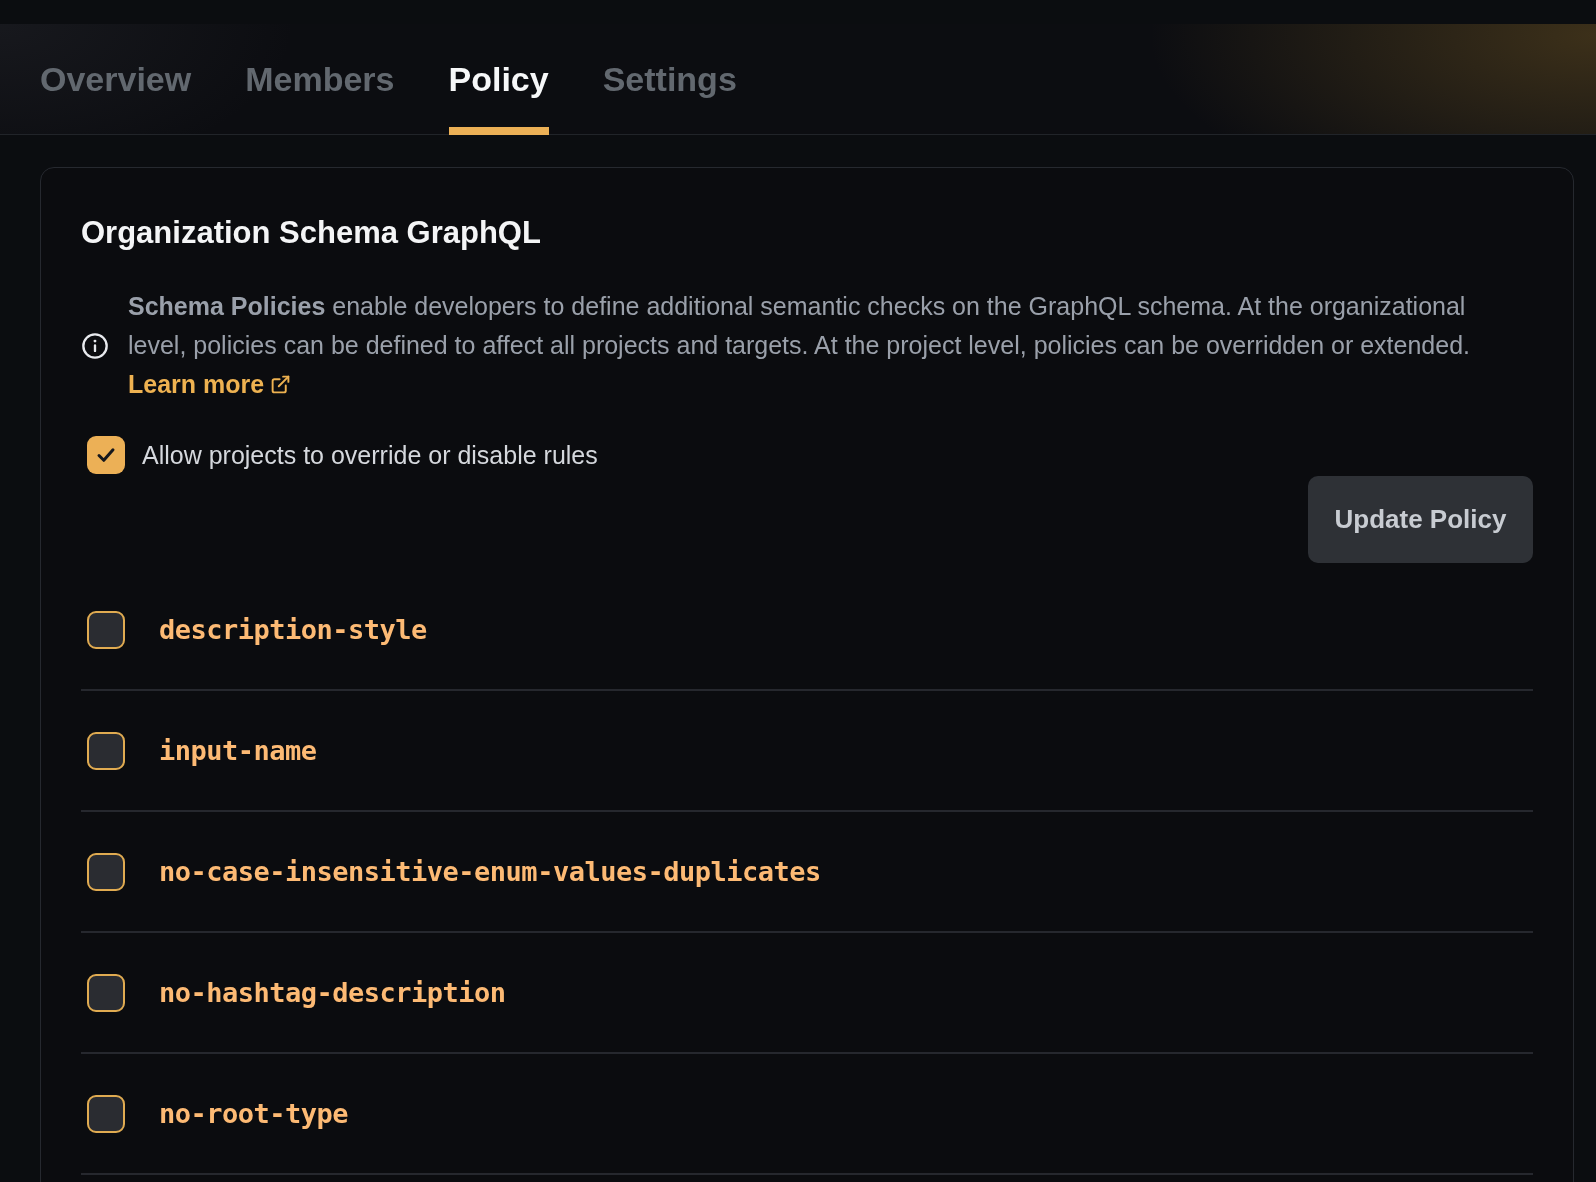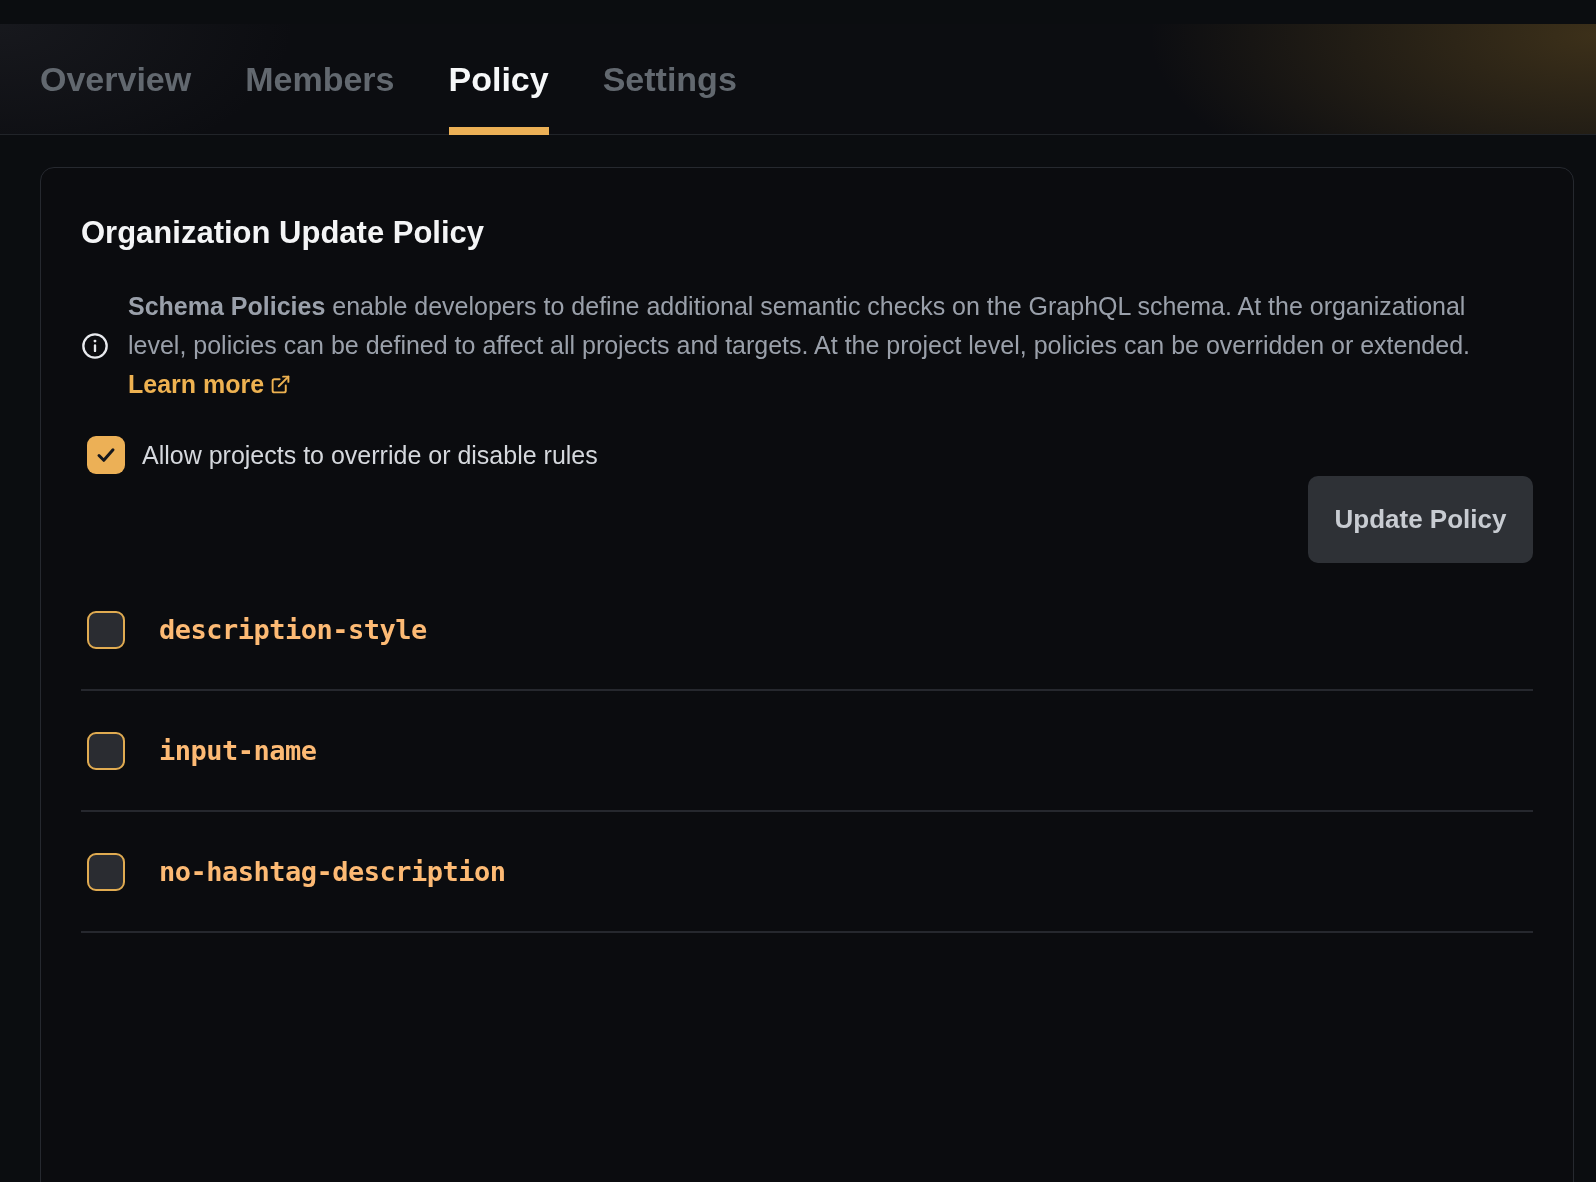--- a/index.html
+++ b/index.html
@@ -104,21 +104,21 @@
 
 <header class="topbar">
   <div class="tab">Overview</div>
   <div class="tab">Members</div>
   <div class="tab active">Policy</div>
   <div class="tab">Settings</div>
 </header>
 
 <main class="card">
 
-  <h1>Organization Update Policy</h1>
+  <h1>Organization Schema GraphQL</h1>
 
   <div class="info-row">
     <span class="info-icon">
       <svg width="28" height="28" viewBox="0 0 24 24" fill="none" stroke="#e8eaee" stroke-width="2" stroke-linecap="round">
         <circle cx="12" cy="12" r="10"></circle>
         <line x1="12" y1="16.2" x2="12" y2="11.6"></line>
         <circle cx="12" cy="7.8" r="1.25" fill="#e8eaee" stroke="none"></circle>
       </svg>
     </span>
     <p class="info-text"><b>Schema Policies</b><span> enable developers to define additional semantic checks on the GraphQL schema. At the organizational level, policies can be defined to affect all projects and targets. At the project level, policies can be overridden or extended. </span><a class="learn-more"><span>Learn more</span><svg width="21" height="21" viewBox="0 0 24 24" fill="none" stroke="#eeb251" stroke-width="2.2" stroke-linecap="round" stroke-linejoin="round">
@@ -146,21 +146,29 @@
     <div class="rule-row">
       <span class="checkbox unchecked"></span>
       <span class="rule-name">description-style</span>
     </div>
 
     <div class="rule-row">
       <span class="checkbox unchecked"></span>
       <span class="rule-name">input-name</span>
     </div>
 
+    <div class="rule-row">
+      <span class="checkbox unchecked"></span>
+      <span class="rule-name">no-case-insensitive-enum-values-duplicates</span>
+    </div>
 
     <div class="rule-row">
       <span class="checkbox unchecked"></span>
       <span class="rule-name">no-hashtag-description</span>
     </div>
 
+    <div class="rule-row">
+      <span class="checkbox unchecked"></span>
+      <span class="rule-name">no-root-type</span>
+    </div>
 
   </div>
 </main>
 
 </body></html>

